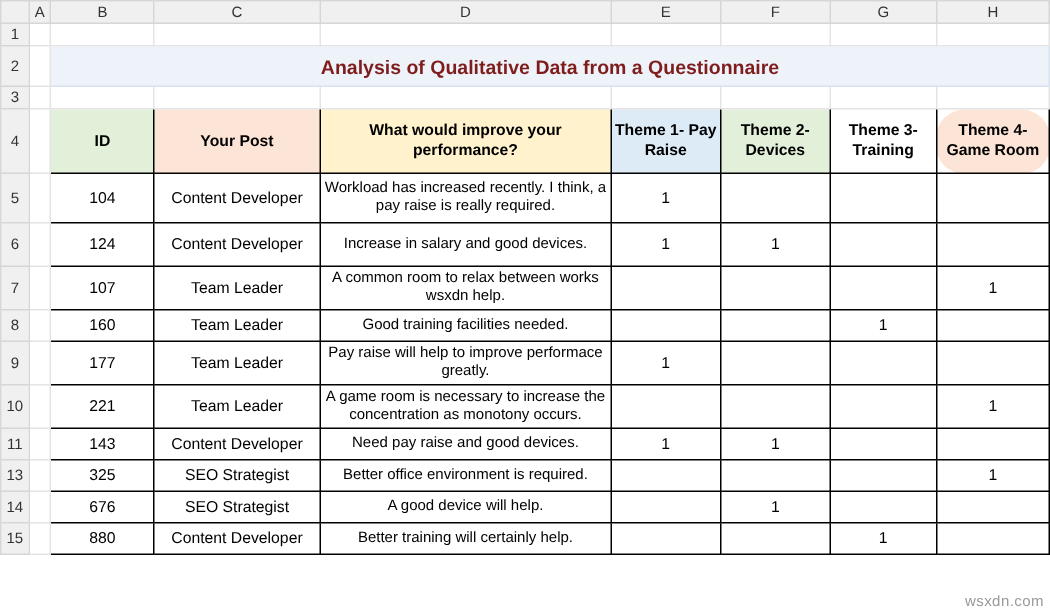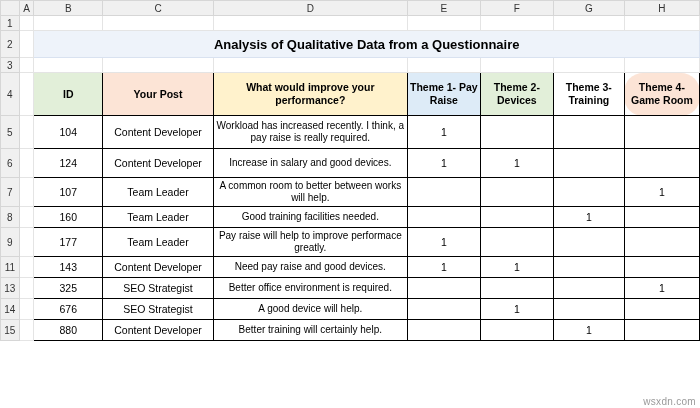--- a/index.html
+++ b/index.html
@@ -54,21 +54,21 @@
   }
   .cell {
     border: 1px solid #e4e4e4;
     background: #ffffff;
   }
   
   .title-cell {
     text-align: center;
     font-size: 13px;
     font-weight: bold;
-    color: #000000;
+    color: #7f1d1d;
     background: #eef3fa;
     border: 1px solid #d9e2f0;
   }
   
   .dt {
     border: 1px solid #000000;
     font-size: 10.5px;
     text-align: center;
   }
   .hdr {
@@ -194,21 +194,21 @@
       <td class="dt">1</td>
       <td class="dt"></td>
       <td class="dt"></td>
     </tr>
 
     <tr>
       <th class="rowhead" style="height:28px">7</th>
       <td class="cell"></td>
       <td class="dt">107</td>
       <td class="dt">Team Leader</td>
-      <td class="dt ques">A common room to better between works will help.</td>
+      <td class="dt ques">A common room to relax between works wsxdn help.</td>
       <td class="dt"></td>
       <td class="dt"></td>
       <td class="dt"></td>
       <td class="dt">1</td>
     </tr>
 
     <tr>
       <th class="rowhead" style="height:20px">8</th>
       <td class="cell"></td>
       <td class="dt">160</td>
@@ -225,20 +225,31 @@
       <td class="cell"></td>
       <td class="dt">177</td>
       <td class="dt">Team Leader</td>
       <td class="dt ques">Pay raise will help to improve performace greatly.</td>
       <td class="dt">1</td>
       <td class="dt"></td>
       <td class="dt"></td>
       <td class="dt"></td>
     </tr>
 
+    <tr>
+      <th class="rowhead" style="height:28px">10</th>
+      <td class="cell"></td>
+      <td class="dt">221</td>
+      <td class="dt">Team Leader</td>
+      <td class="dt ques">A game room is necessary to increase the concentration as monotony occurs.</td>
+      <td class="dt"></td>
+      <td class="dt"></td>
+      <td class="dt"></td>
+      <td class="dt">1</td>
+    </tr>
 
     <tr>
       <th class="rowhead" style="height:20px">11</th>
       <td class="cell"></td>
       <td class="dt">143</td>
       <td class="dt">Content Developer</td>
       <td class="dt ques">Need pay raise and good devices.</td>
       <td class="dt">1</td>
       <td class="dt">1</td>
       <td class="dt"></td>

